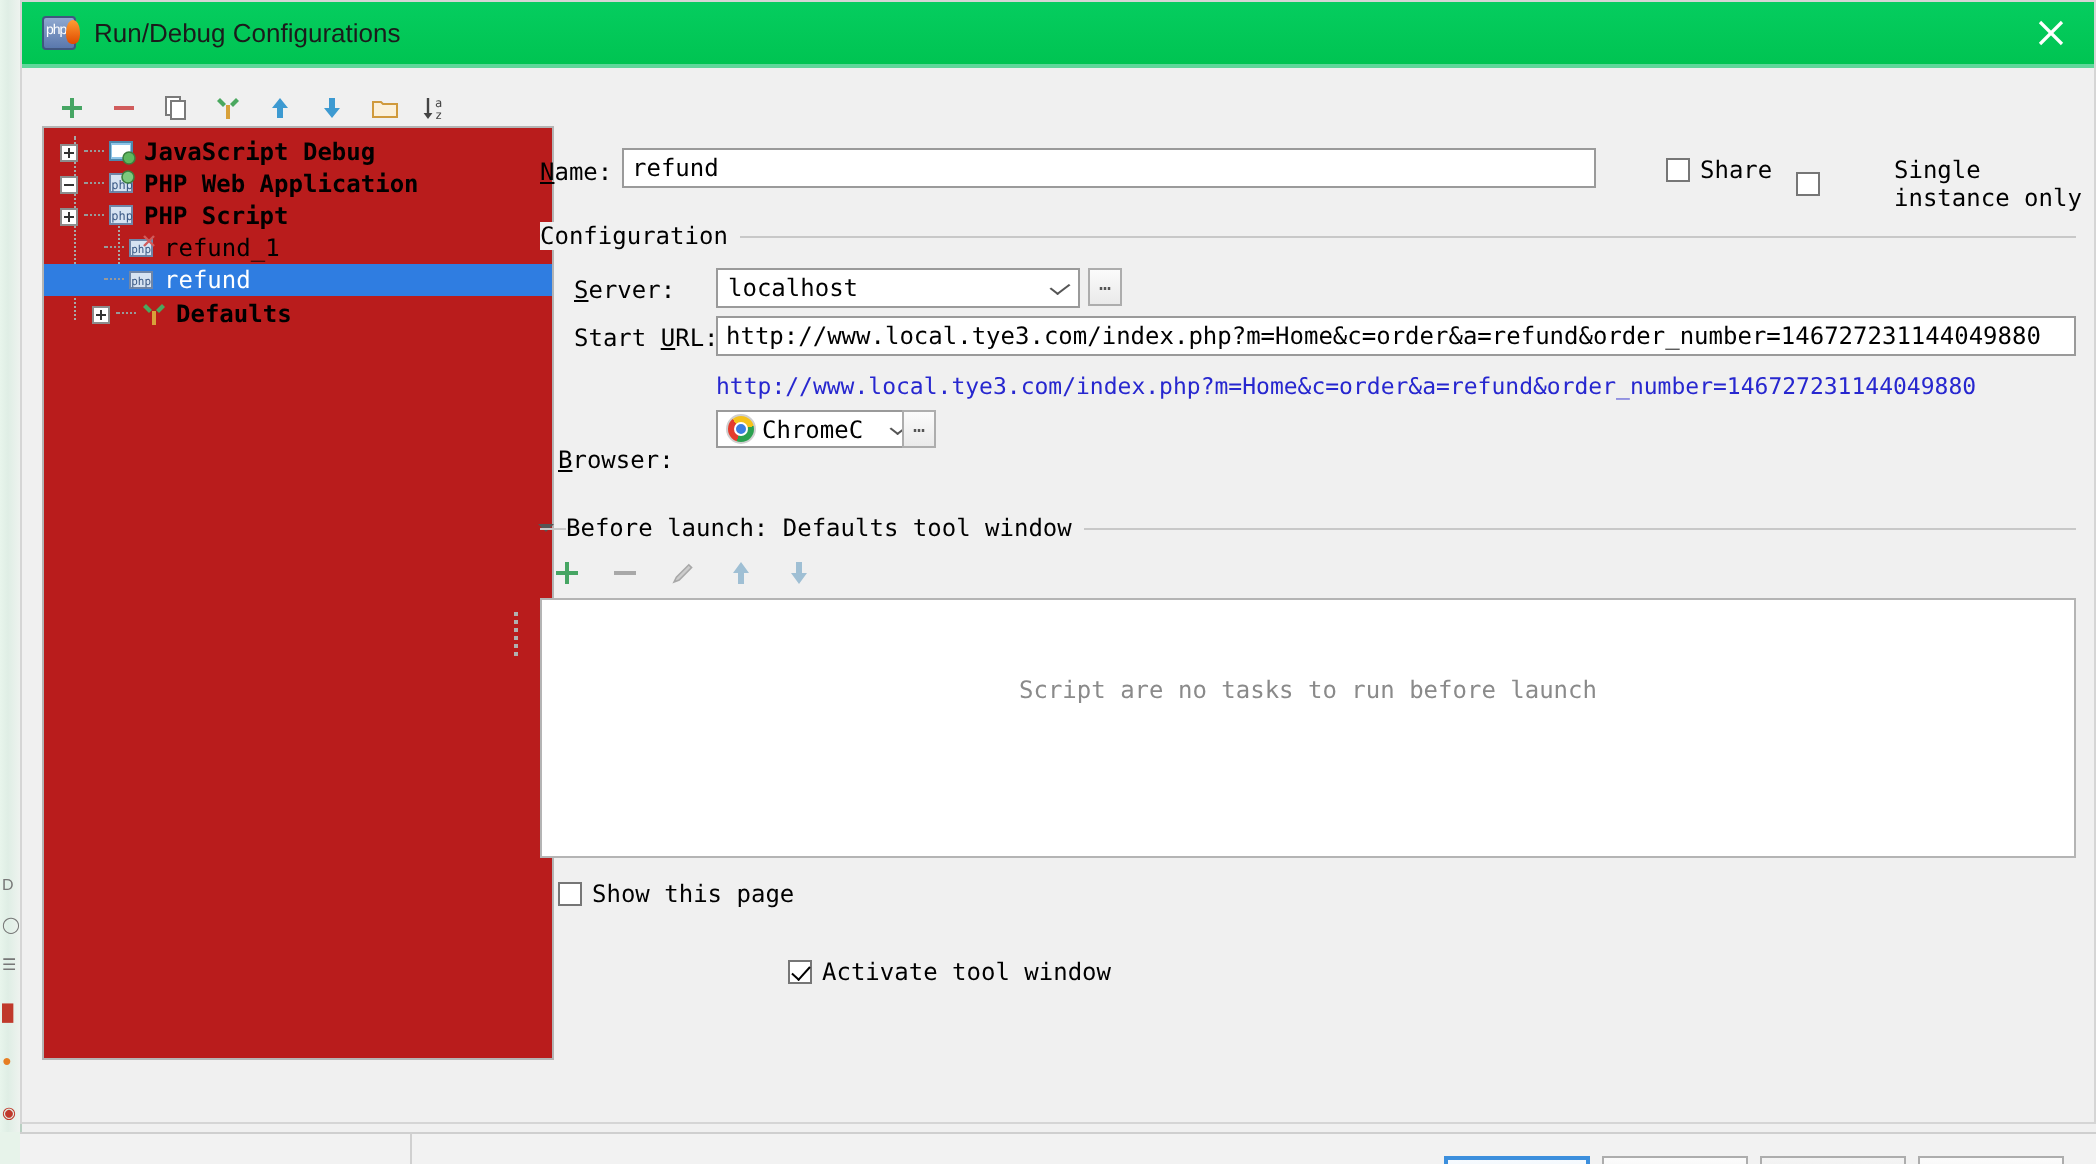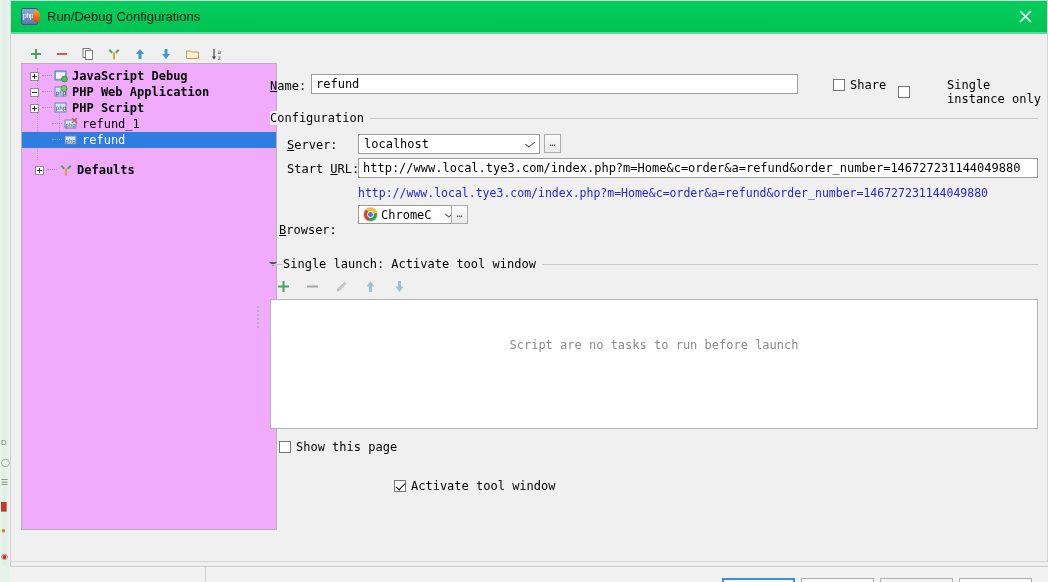--- a/index.html
+++ b/index.html
@@ -145,21 +145,21 @@
     width: 22px; height: 22px;
     display: flex; align-items: center; justify-content: center;
     cursor: pointer;
   }
   .tb-btn svg { display:block; }
 
   #tree-panel {
     position: absolute;
     left: 10px; top: 29px;
     width: 256px; height: 467px;
-    background: #f0abfc;
+    background: #b91c1c;
     border: 1px solid #b4b4b4;
     box-sizing: border-box;
     overflow: hidden;
     font-family: "DejaVu Sans Mono", monospace;
   }
   .tree-row {
     position: relative;
     height: 16px;
     display: flex;
     align-items: center;
@@ -639,21 +639,21 @@
         <div class="dots"></div>
         <div class="tree-icon">
           <svg width="14" height="14" viewBox="0 0 14 14">
             <rect x="1" y="3" width="11" height="8" fill="#d7e3f2" stroke="#6f86a8" stroke-width="1"></rect>
             <text x="1.6" y="9.5" font-size="5.5" fill="#3c5a86" font-family="DejaVu Sans Mono, monospace">php</text>
           </svg>
         </div>
         <div class="tree-label child">refund</div>
       </div>
 
-      <div class="tree-row" style="padding-left:13px;margin-top:14px">
+      <div class="tree-row" style="padding-left:24px;margin-top:1px">
         <div class="handle plus"></div>
         <div class="dots"></div>
         <div class="tree-icon">
           <svg width="14" height="14" viewBox="0 0 14 14">
             <path d="M3 2 L6 5 L4.5 6.5 L1.5 3.5 Z" fill="#4aa85f"></path>
             <path d="M11 2 L8 5 L9.5 6.5 L12.5 3.5 Z" fill="#4aa85f"></path>
             <rect x="6" y="5.5" width="2" height="7" fill="#d8a13a"></rect>
           </svg>
         </div>
         <div class="tree-label">Defaults</div>
@@ -697,21 +697,21 @@
 
     <div class="field-label" id="browser-label"><u>B</u>rowser:</div>
     <div id="browser-combo">
       <span id="chrome-icon"></span>
       <span class="val">ChromeC</span>
       <span class="combo-arrow"></span>
     </div>
     <div class="ellipsis-btn" id="browser-ellipsis">…</div>
 
     <div id="bl-triangle"></div>
-    <div id="bl-legend">Single launch: Activate tool window</div>
+    <div id="bl-legend">Before launch: Defaults tool window</div>
     <div id="bl-line"></div>
 
     <div id="bl-toolbar">
       <div class="bl-btn">
         <svg width="15" height="15" viewBox="0 0 15 15">
           <line x1="7.5" y1="2" x2="7.5" y2="13" stroke="#46a563" stroke-width="2"></line>
           <line x1="2" y1="7.5" x2="13" y2="7.5" stroke="#46a563" stroke-width="2"></line>
         </svg>
       </div>
       <div class="bl-btn">

